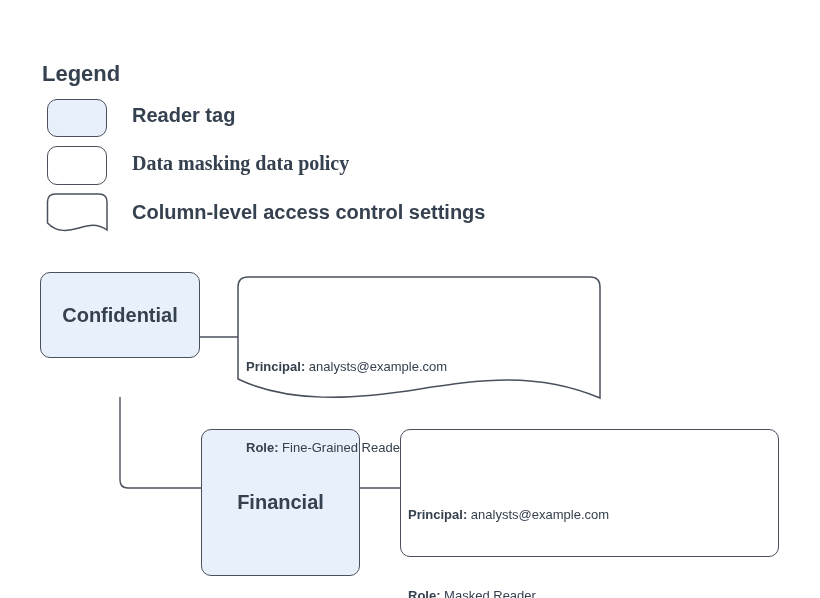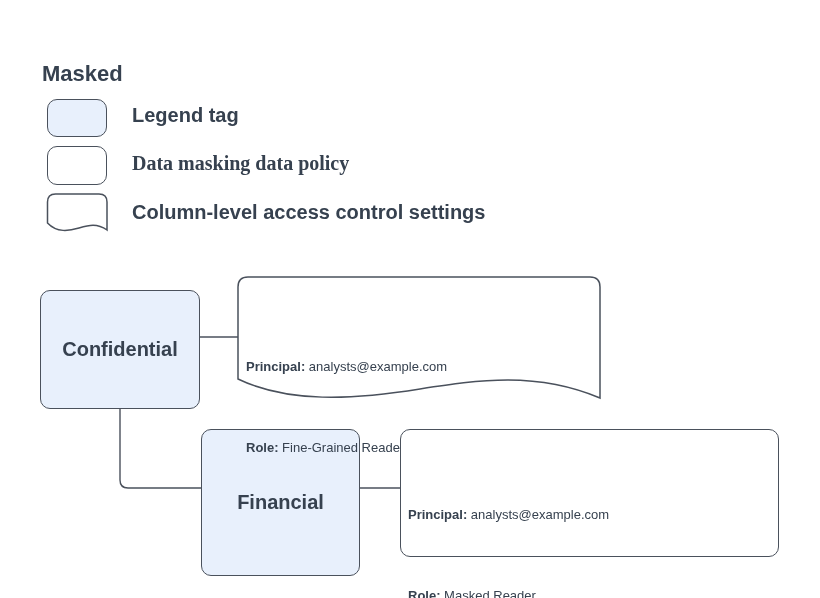--- a/index.html
+++ b/index.html
@@ -69,35 +69,35 @@
     <path d="M 238 379 V 287 Q 238 277 248 277 H 590 Q 600 277 600 287 V 398
              C 536 371 478 380 420 389 C 352 400 288 403 238 379 Z" fill="#ffffff" stroke="#4a515c" stroke-width="1.5"></path>
 
     <path d="M 200 337 H 238" fill="none" stroke="#4a515c" stroke-width="1.4"></path>
 
     <path d="M 120 397 V 480 Q 120 488 128 488 H 201" fill="none" stroke="#4a515c" stroke-width="1.4"></path>
 
     <path d="M 360 488 H 400" fill="none" stroke="#4a515c" stroke-width="1.4"></path>
   </svg>
 
-  <div class="abs legend-title">Masked</div>
+  <div class="abs legend-title">Legend</div>
 
   <div class="abs swatch blue" style="left:47px; top:99px;"></div>
-  <div class="abs legend-label" style="top:104px;">Legend tag</div>
+  <div class="abs legend-label" style="top:104px;">Reader tag</div>
 
   <div class="abs swatch white" style="left:47px; top:146px; height:39px;"></div>
   <div class="abs legend-label" style="top:152px;font-family:Liberation Serif, serif;">Data masking data policy</div>
 
   <svg class="abs" style="left:46px; top:192px;" width="64" height="44" viewBox="0 0 64 44">
     <path d="M 1.5 31 V 10 Q 1.5 2 9.5 2 H 53 Q 61 2 61 10 V 38
              C 51 31 43 33 33 36 C 23 39 11 41 1.5 31 Z" fill="#ffffff" stroke="#4a515c" stroke-width="1.5"></path>
   </svg>
   <div class="abs legend-label" style="top:201px;">Column-level access control settings</div>
 
-  <div class="abs node" style="left:40px; top:290px; width:160px; height:119px;">
+  <div class="abs node" style="left:40px; top:272px; width:160px; height:86px;">
     <span>Confidential</span>
   </div>
 
   <div class="abs node" style="left:201px; top:429px; width:159px; height:147px;">
     <span>Financial</span>
   </div>
 
   <div class="abs callout-text" style="left:246px; top:299px;">
     <div><span class="k">Principal:</span><span> analysts@example.com</span></div>
     <div><span class="k">Role:</span><span> Fine-Grained Reader</span></div>

